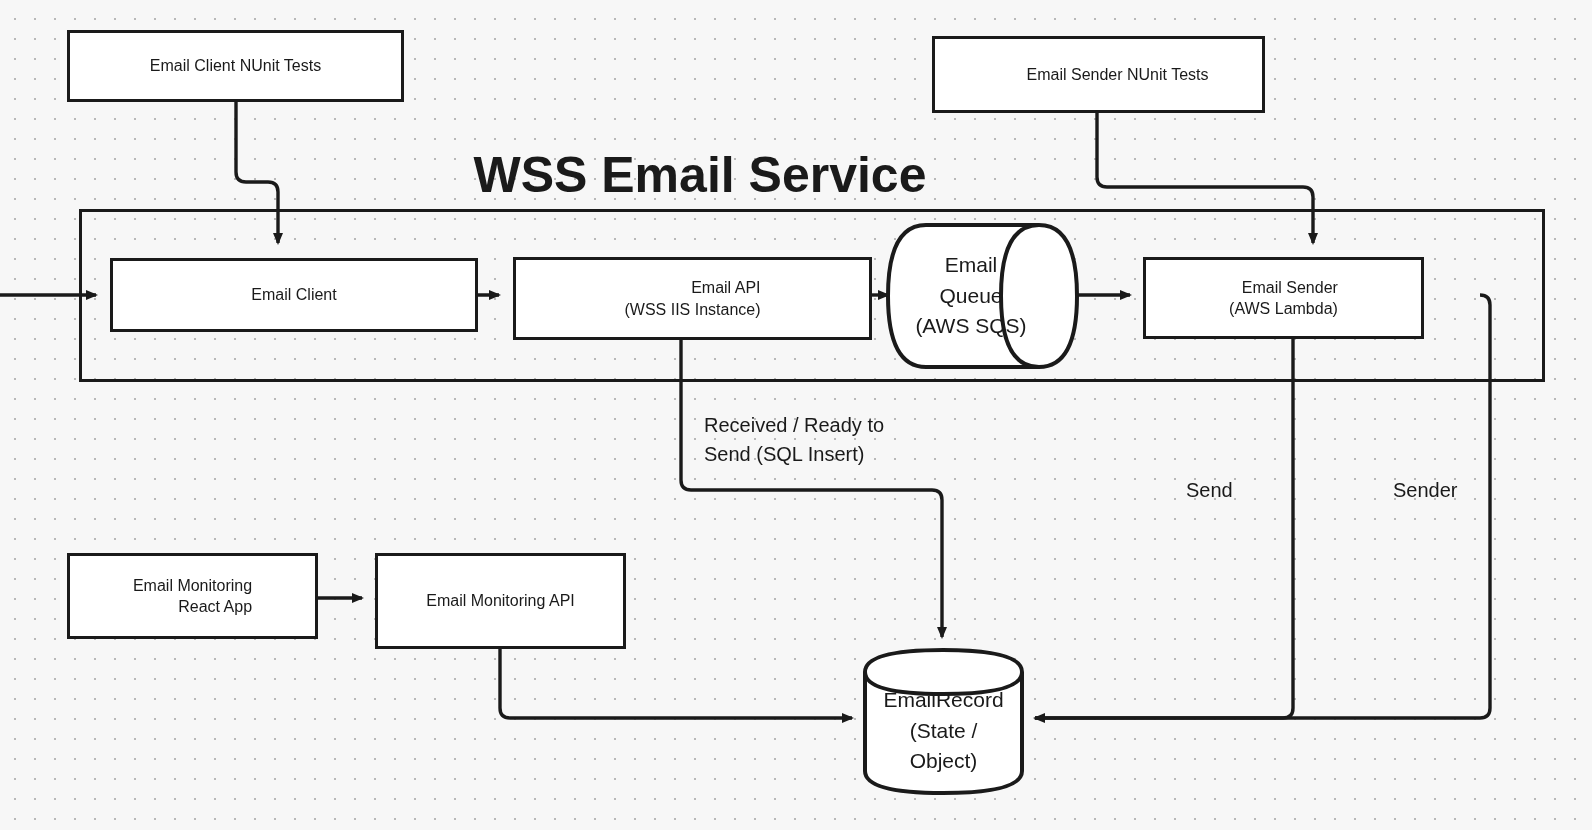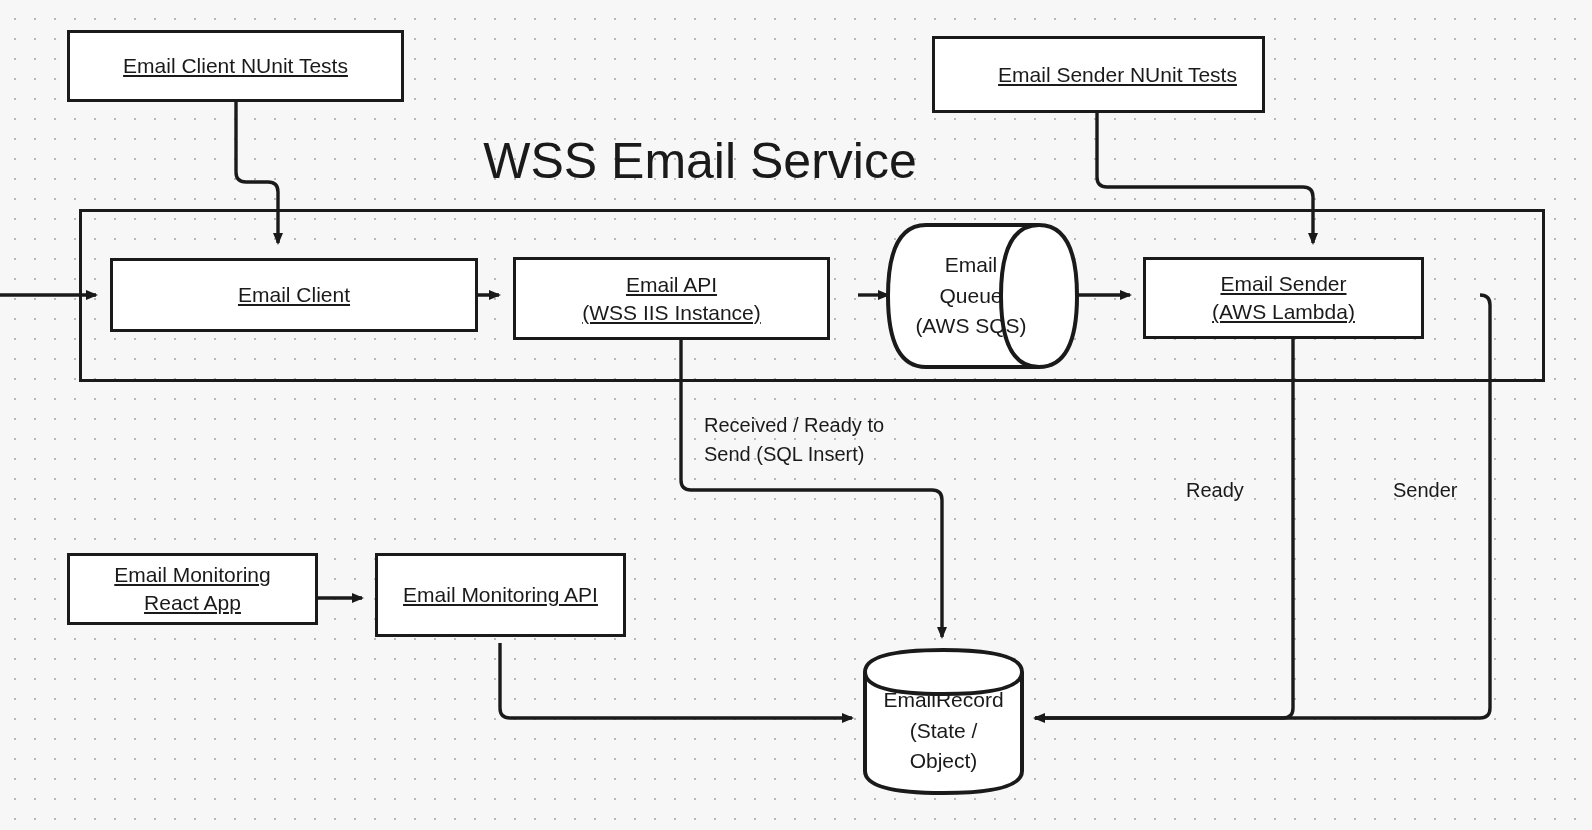--- a/index.html
+++ b/index.html
@@ -26,26 +26,25 @@
     height: 830px;
   }
   .node {
     position: absolute;
     box-sizing: border-box;
     background: #ffffff;
     border: 3px solid #1a1a1a;
     display: flex;
     align-items: center;
     justify-content: center;
-    text-align: center;
+    text-align: right;
     color: #1a1a1a;
-    font-size: 21px;
+    font-size: 16px;
     line-height: 1.33;
     white-space: pre-line;
-    text-decoration: underline;
   }
   .container-node {
     position: absolute;
     box-sizing: border-box;
     background: transparent;
     border: 3px solid #1a1a1a;
   }
   .title {
     position: absolute;
     color: #1a1a1a;
@@ -116,47 +115,47 @@
 
       <g>
         <path d="M865,672 L865,771 Q865,793 943,793 Q1022,793 1022,771 L1022,672 Q1022,650 943,650 Q865,650 865,672 Z" fill="#ffffff" stroke="#1a1a1a" stroke-width="4"></path>
         <path d="M865,672 Q865,694 943,694 Q1022,694 1022,672" fill="none" stroke="#1a1a1a" stroke-width="4"></path>
       </g>
     </g>
   </svg>
 
   <div class="container-node" style="left:79px; top:209px; width:1466px; height:173px;"></div>
 
-  <div class="title" style="left:460px; top:136px; width:480px;">WSS Email Service</div>
+  <div class="title" style="left:460px; top:150px; width:480px;font-weight:bold;">WSS Email Service</div>
 
   <div class="node" style="left:67px; top:30px; width:337px; height:72px;">Email Client NUnit Tests</div>
 
   <div class="node" style="left:932px; top:36px; width:333px; height:77px;padding-left:38px;">Email Sender NUnit Tests</div>
 
   <div class="node" style="left:110px; top:258px; width:368px; height:74px;">Email Client</div>
 
-  <div class="node" style="left:513px; top:257px; width:317px; height:83px;">Email API
+  <div class="node" style="left:513px; top:257px; width:359px; height:83px;">Email API
 (WSS IIS Instance)</div>
 
   <div class="node" style="left:1143px; top:257px; width:281px; height:82px;">Email Sender
 (AWS Lambda)</div>
 
-  <div class="node" style="left:67px; top:553px; width:251px; height:72px;">Email Monitoring
+  <div class="node" style="left:67px; top:553px; width:251px; height:86px;">Email Monitoring
 React App</div>
 
-  <div class="node" style="left:375px; top:553px; width:251px; height:84px;">Email Monitoring API</div>
+  <div class="node" style="left:375px; top:553px; width:251px; height:96px;">Email Monitoring API</div>
 
   <div class="cyl-label" style="left:866px; top:672px; width:155px; height:118px;">EmailRecord
 (State /
 Object)</div>
 
   <div class="cyl-label" style="left:896px; top:227px; width:150px; height:138px;">Email
 Queue
 (AWS SQS)</div>
 
   <div class="edge-label" style="left:704px; top:411px; width:280px;">Received / Ready to
 Send (SQL Insert)</div>
 
-  <div class="edge-label" style="left:1186px; top:476px; width:90px;">Ready</div>
+  <div class="edge-label" style="left:1186px; top:476px; width:90px;">Send</div>
 
   <div class="edge-label" style="left:1393px; top:476px; width:100px;">Sender</div>
 
 </div>
 
 </body></html>

